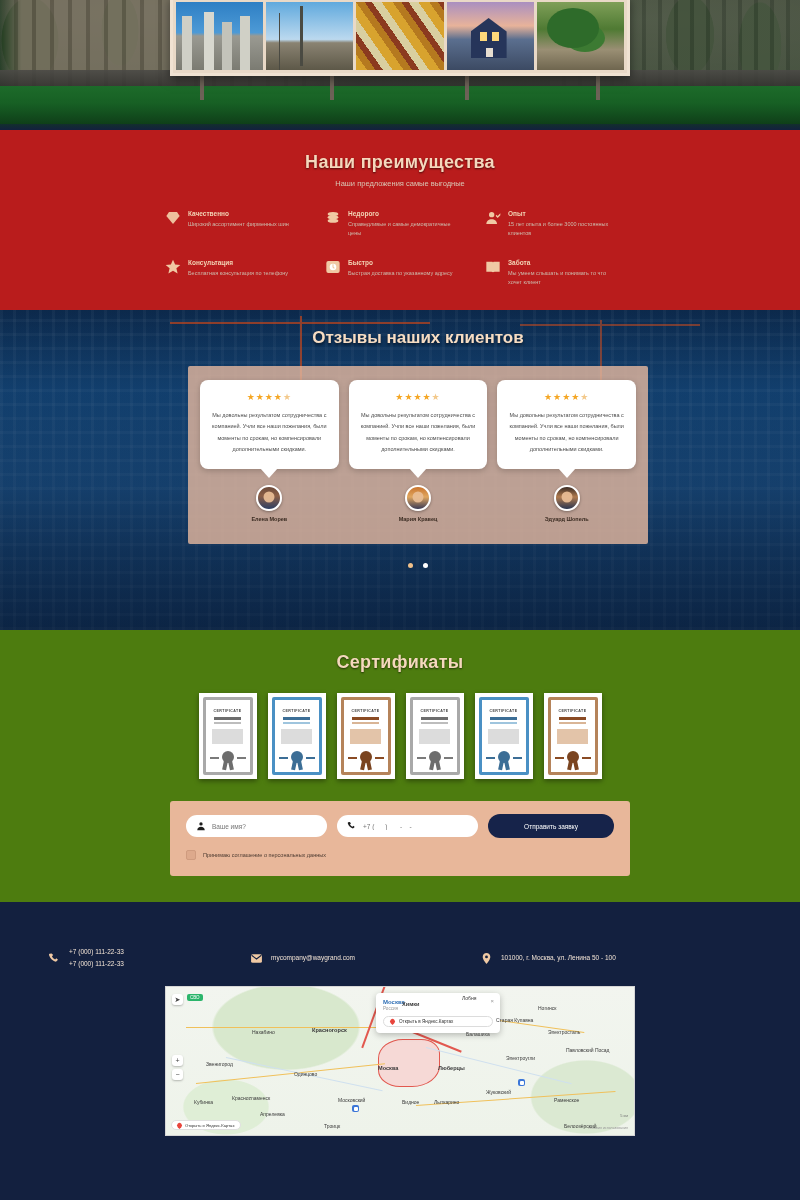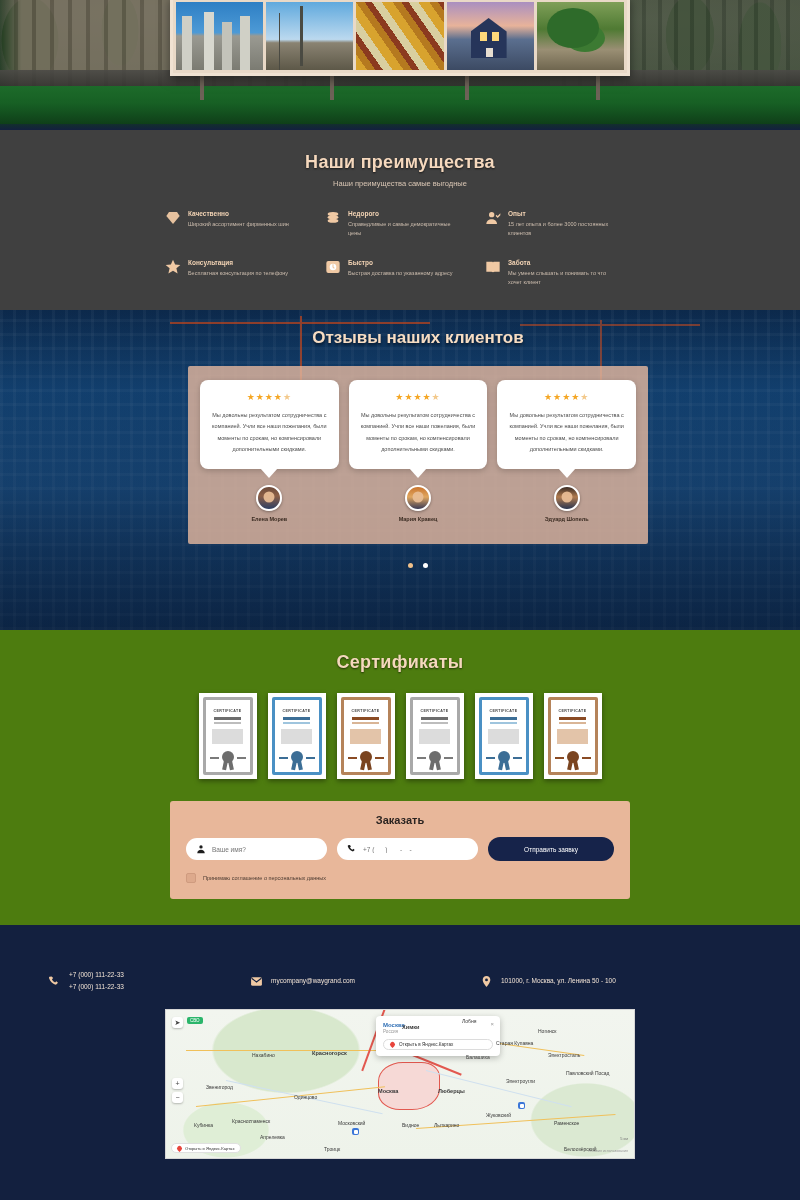--- a/index.html
+++ b/index.html
@@ -81,21 +81,21 @@
   .bb5:after{content:"";position:absolute;left:10px;top:6px;width:52px;height:40px;border-radius:50%;
     background:#2e6b2a;box-shadow:12px 10px 0 -6px #3c7a32;}
   .billboard-legs{position:absolute;left:200px;top:74px;width:400px;height:26px;}
   .billboard-legs i{position:absolute;top:0;width:4px;height:26px;background:#6d6257;}
   .billboard-legs i:nth-child(1){left:0}
   .billboard-legs i:nth-child(2){left:130px}
   .billboard-legs i:nth-child(3){left:265px}
   .billboard-legs i:nth-child(4){left:396px}
 
   
-  .adv{ background:#404040; padding:22px 0 24px; }
+  .adv{ background:#b91c1c; padding:22px 0 24px; }
   .sec-title{
     text-align:center; font-size:18px; font-weight:bold; color:#f5d8bd;
     letter-spacing:.3px; text-shadow:0 1px 2px rgba(0,0,0,.6);
   }
   .sec-sub{ text-align:center; font-size:7.5px; color:#d9c6b4; margin-top:6px; }
   .adv-grid{
     width:470px; margin:22px auto 0; display:grid;
     grid-template-columns:repeat(3,1fr); row-gap:22px; column-gap:10px;
   }
   .adv-item{ display:flex; gap:7px; align-items:flex-start; }
@@ -268,21 +268,21 @@
       <div class="bb-img bb1"></div>
       <div class="bb-img bb2"></div>
       <div class="bb-img bb3"></div>
       <div class="bb-img bb4"></div>
       <div class="bb-img bb5"></div>
     </div>
   </div>
 
   <section class="adv">
     <h2 class="sec-title">Наши преимущества</h2>
-    <div class="sec-sub">Наши преимущества самые выгодные</div>
+    <div class="sec-sub">Наши предложения самые выгодные</div>
     <div class="adv-grid">
 
       <div class="adv-item">
         <span class="adv-ic">
           <svg viewBox="0 0 24 24">
               <path d="M6 3h12l4 6-10 12L2 9z" opacity=".95"></path>
             </svg>
         </span>
         <div class="adv-tx">
           <h4>Качественно</h4>
@@ -470,21 +470,20 @@
             <div class="c-bar light"></div>
             <div class="c-block"></div>
           <div class="c-seal"></div>
             <div class="c-line"></div>
         </div>
       </div>
 
     </div>
 
     <div class="order">
-      <div class="order-title">Заказать</div>
       <div class="order-fields">
         <label class="fld">
           <svg viewBox="0 0 24 24">
               <circle cx="12" cy="7" r="4"></circle>
               <path d="M3 22c0-5 4-8 9-8s9 3 9 8z"></path>
             </svg>
           <input type="text" value="" placeholder="Ваше имя?" style="">
         </label>
         <label class="fld">
           <svg viewBox="0 0 24 24">

